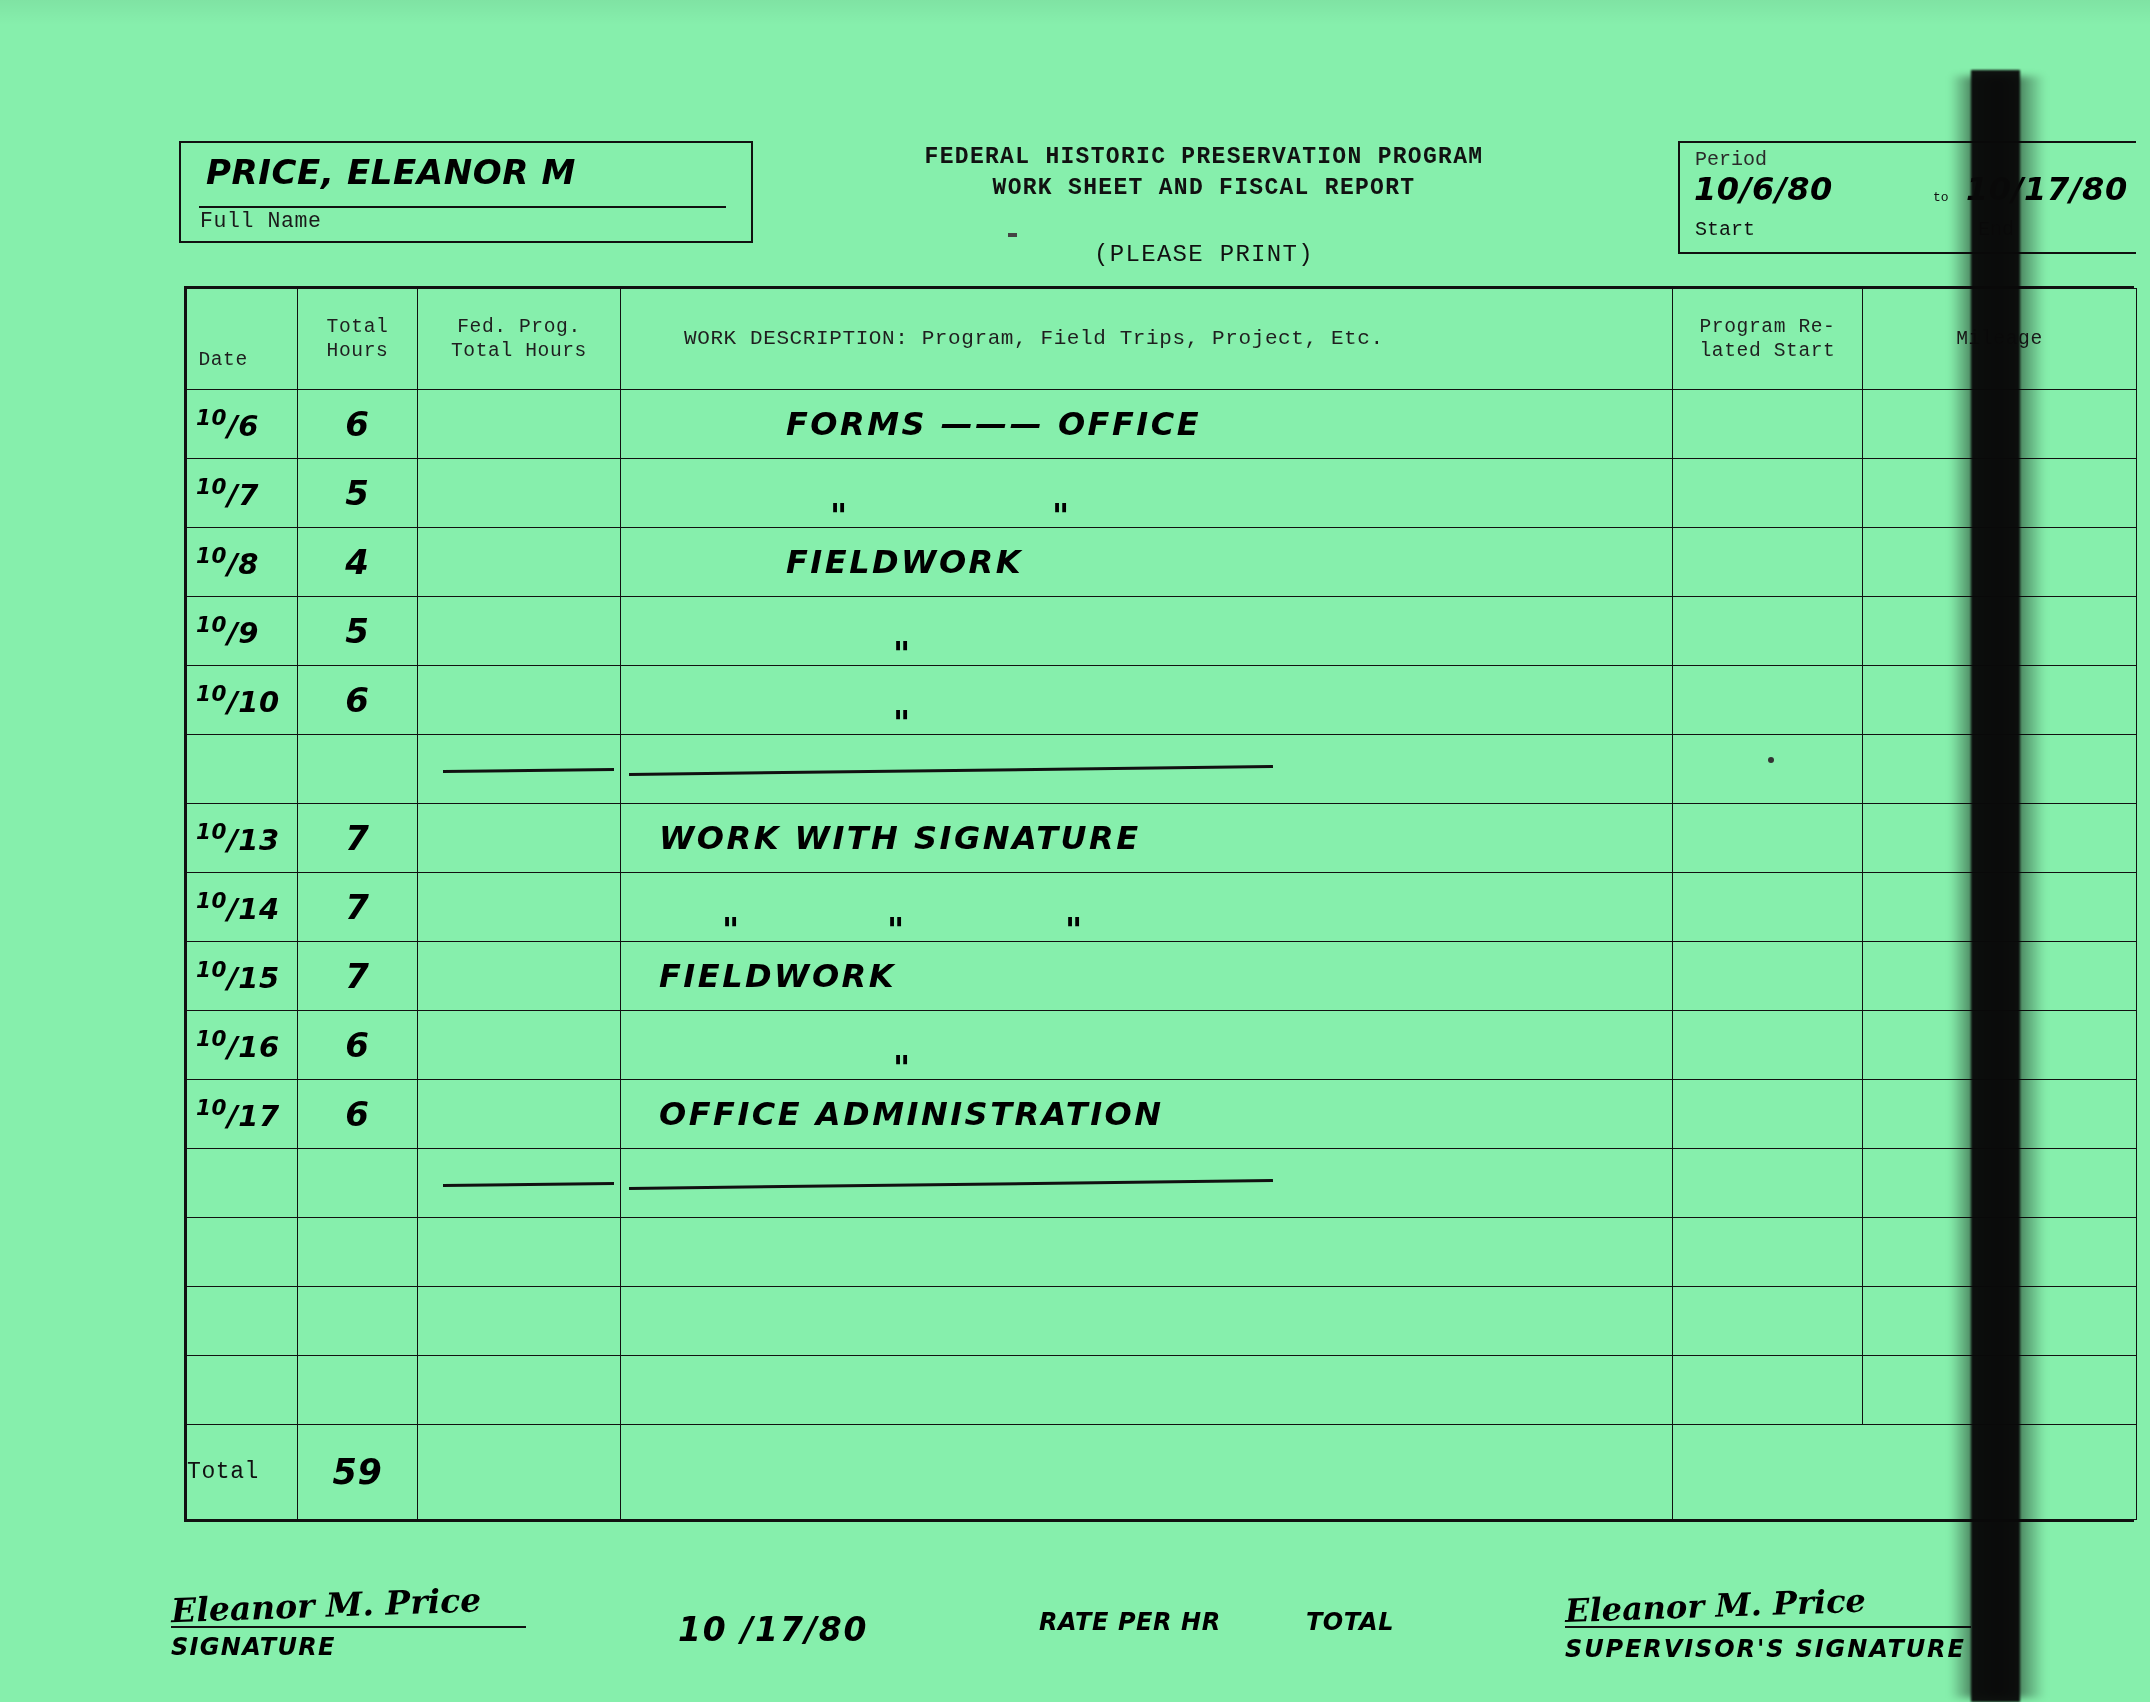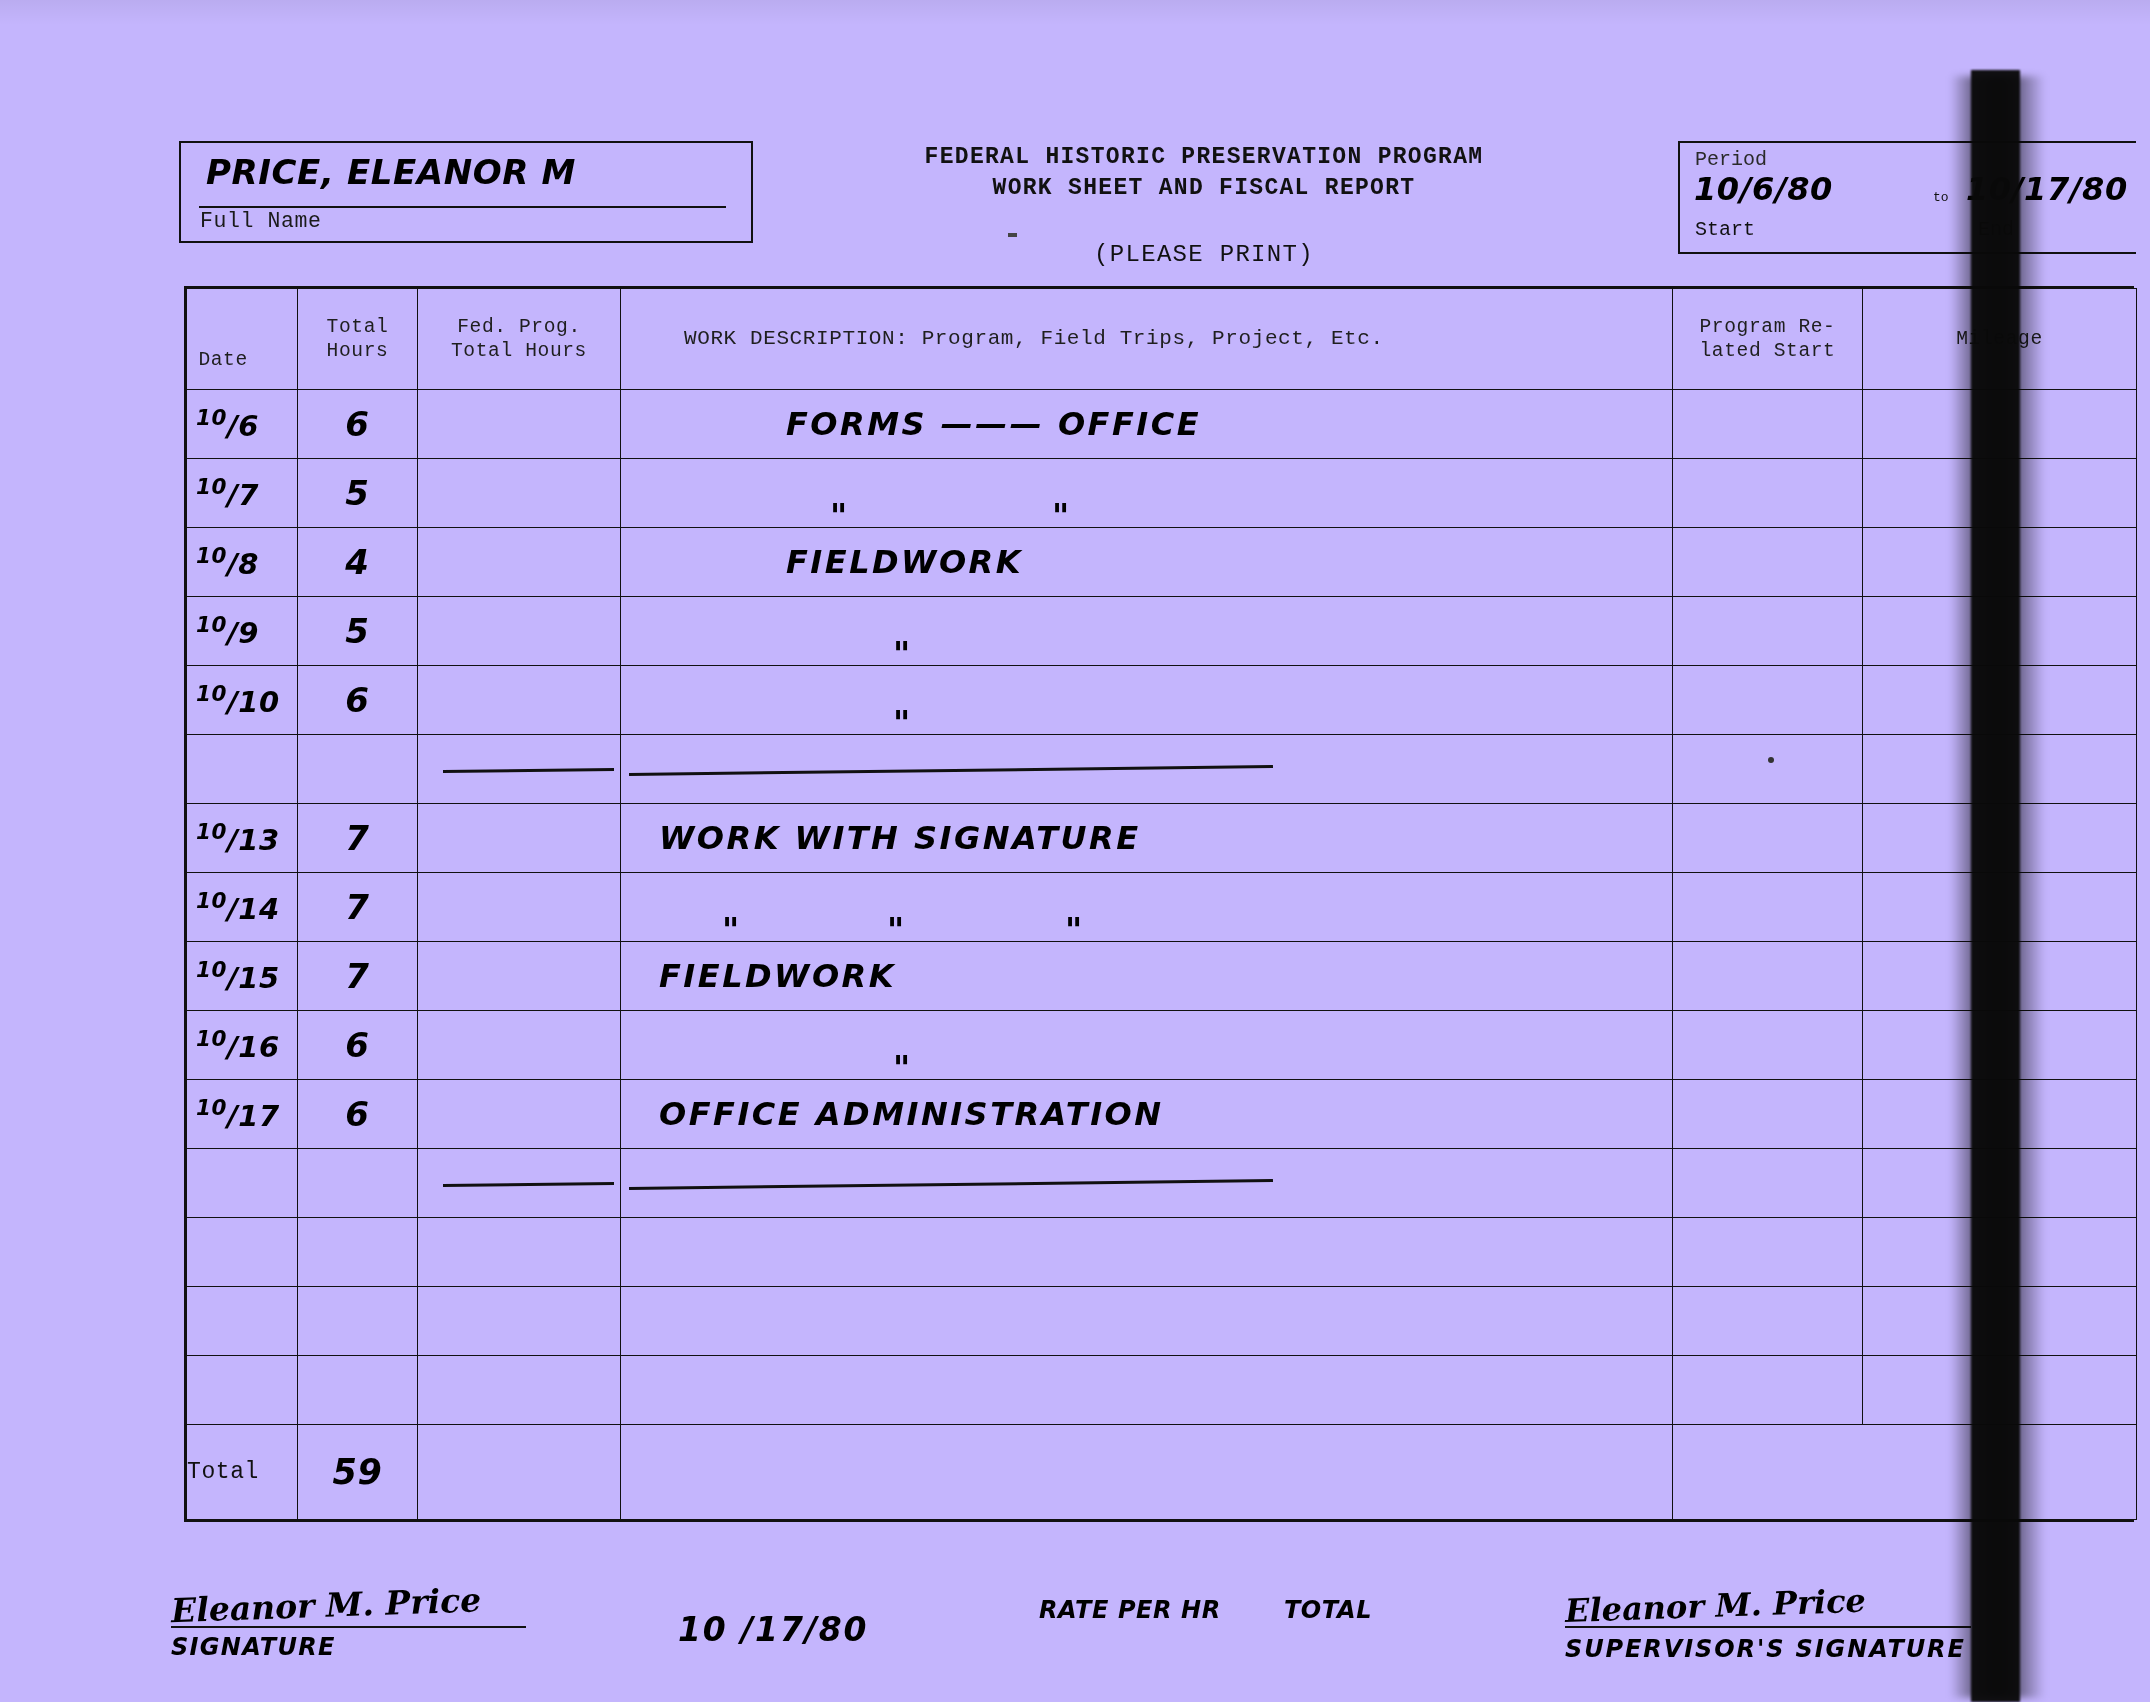--- a/index.html
+++ b/index.html
@@ -11,21 +11,21 @@
     width: 2151px;
     height: 1702px;
     font-family: "Liberation Serif", serif;
     color: #111;
     position: relative;
     overflow: hidden;
   }
   .sheet {
     position: absolute;
     inset: 0;
-    background: #c4b5fd;
+    background: #86efac;
   }
 
   
   .hand {
     font-family: "DejaVu Sans", sans-serif;
     font-style: italic;
     font-weight: 700;
     letter-spacing: 0.6px;
     color: #000;
   }
@@ -309,24 +309,24 @@
   .rate-row {
     display: flex;
     align-items: baseline;
     gap: 16.5px;
     font-size: 32px;
   }
   .rate-underline { border-bottom: 2.5px solid #111; width: 209px; margin-top: 2.5px; }
   .total-underline { border-bottom: 2.5px solid #111; width: 184px; margin-top: 2.5px; }
   .rate-caps {
     display: flex;
-    gap: 38px;
+    gap: 60px;
     font-size: 24px;
     letter-spacing: 1.3px;
-    margin-top: 1px;
+    margin-top: 13px;
   }
   .sup-sig {
     position: absolute;
     left: 1565px;
     top: 12.7px;
   }
   .sup-sig .sig-script { font-size: 32px; }
   .sup-rule { border-bottom: 2.5px solid #111; width: 406px; margin-top: 3.8px; }
   .sup-caption { font-size: 24px; letter-spacing: 1.9px; margin-top: 6.3px; display: block; }
 

